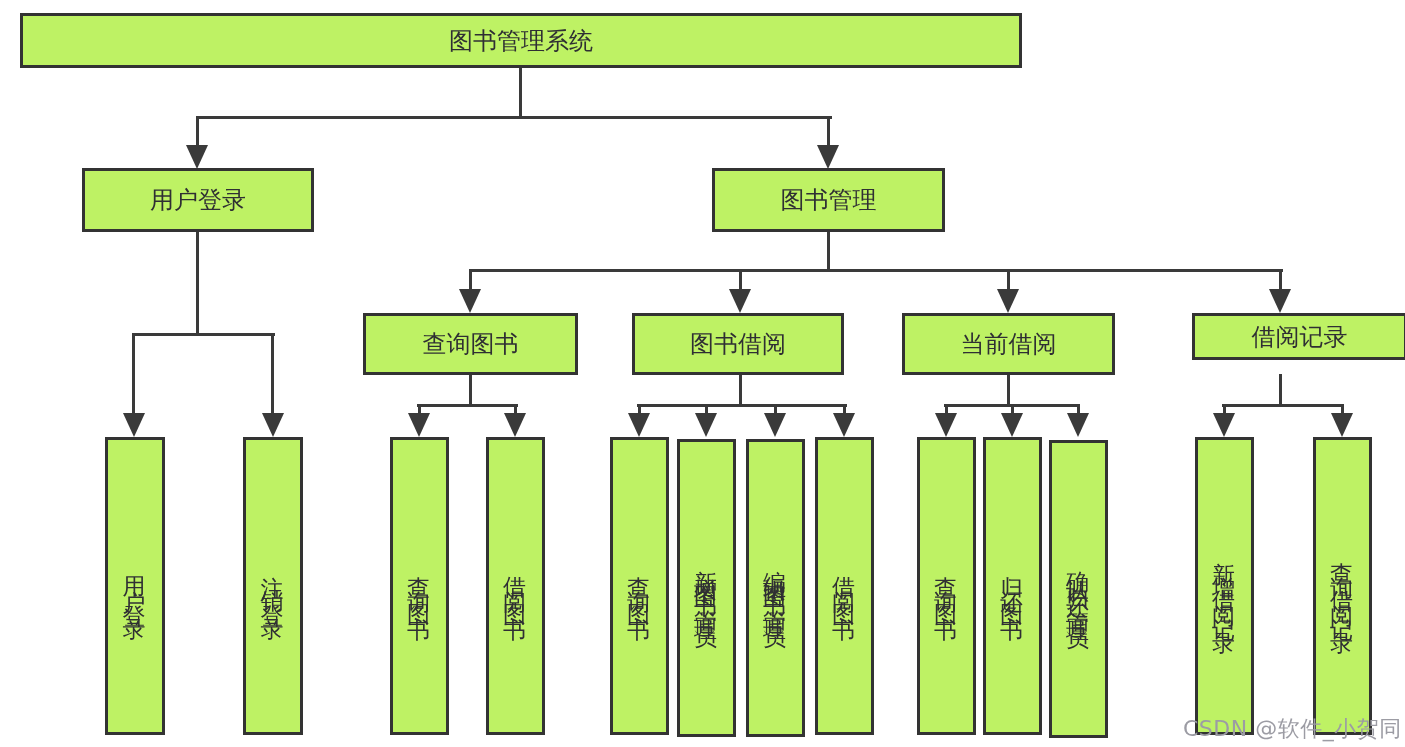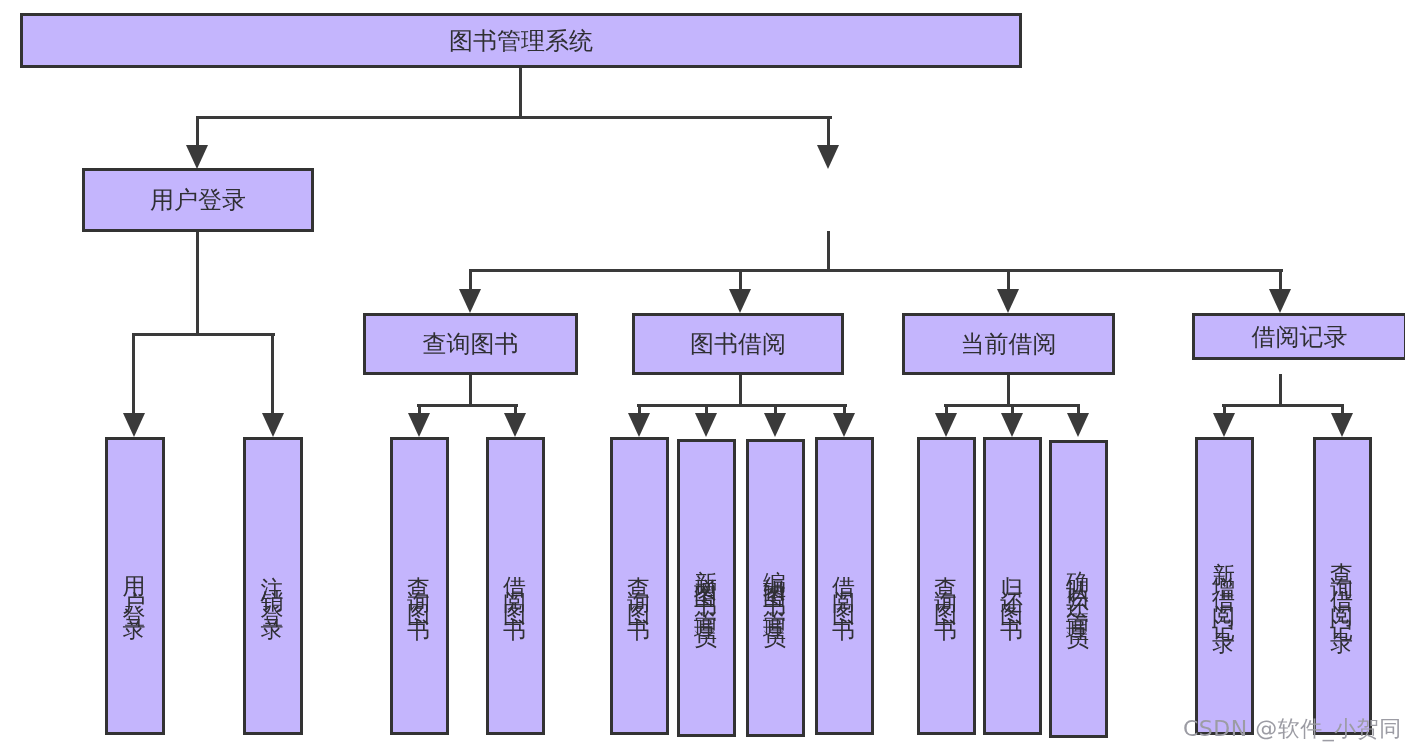--- a/index.html
+++ b/index.html
@@ -16,21 +16,21 @@
   
   .ah {
     position:absolute; width:0; height:0;
     border-left:11px solid transparent;
     border-right:11px solid transparent;
     border-top:24px solid #3a3a3a;
   }
   
   .box {
     position:absolute; box-sizing:border-box;
-    border:3px solid #333333; background:#c4b5fd;
+    border:3px solid #333333; background:#bef264;
     display:flex; align-items:center; justify-content:center;
     color:#2f2f33; font-size:24px; z-index:2;
     white-space:nowrap;
   }
   
   .box.v {
     writing-mode: vertical-rl;
     text-orientation: mixed;
     font-size:23px;
     letter-spacing:14px;
@@ -103,20 +103,21 @@
   <div class="ln" style="left:1279px;top:374px;width:3px;height:33px"></div>
   <div class="ln" style="left:1222px;top:404px;width:122px;height:3px"></div>
   <div class="ln" style="left:1223px;top:404px;width:3px;height:12px"></div>
   <div class="ah" style="left:1213px;top:413px"></div>
   <div class="ln" style="left:1341px;top:404px;width:3px;height:12px"></div>
   <div class="ah" style="left:1331px;top:413px"></div>
 
   <div class="box" style="left:20px;top:13px;width:1002px;height:55px">图书管理系统</div>
 
   <div class="box" style="left:82px;top:168px;width:232px;height:64px">用户登录</div>
+  <div class="box" style="left:712px;top:168px;width:233px;height:64px">图书管理</div>
 
   <div class="box" style="left:363px;top:313px;width:215px;height:62px">查询图书</div>
   <div class="box" style="left:632px;top:313px;width:212px;height:62px">图书借阅</div>
   <div class="box" style="left:902px;top:313px;width:213px;height:62px">当前借阅</div>
   <div class="box" style="left:1192px;top:313px;width:215px;height:47px">借阅记录</div>
 
   <div class="box v" style="left:105px;top:437px;width:60px;height:298px">用户登录</div>
   <div class="box v" style="left:243px;top:437px;width:60px;height:298px">注销登录</div>
 
   <div class="box v" style="left:390px;top:437px;width:59px;height:298px">查询图书</div>

